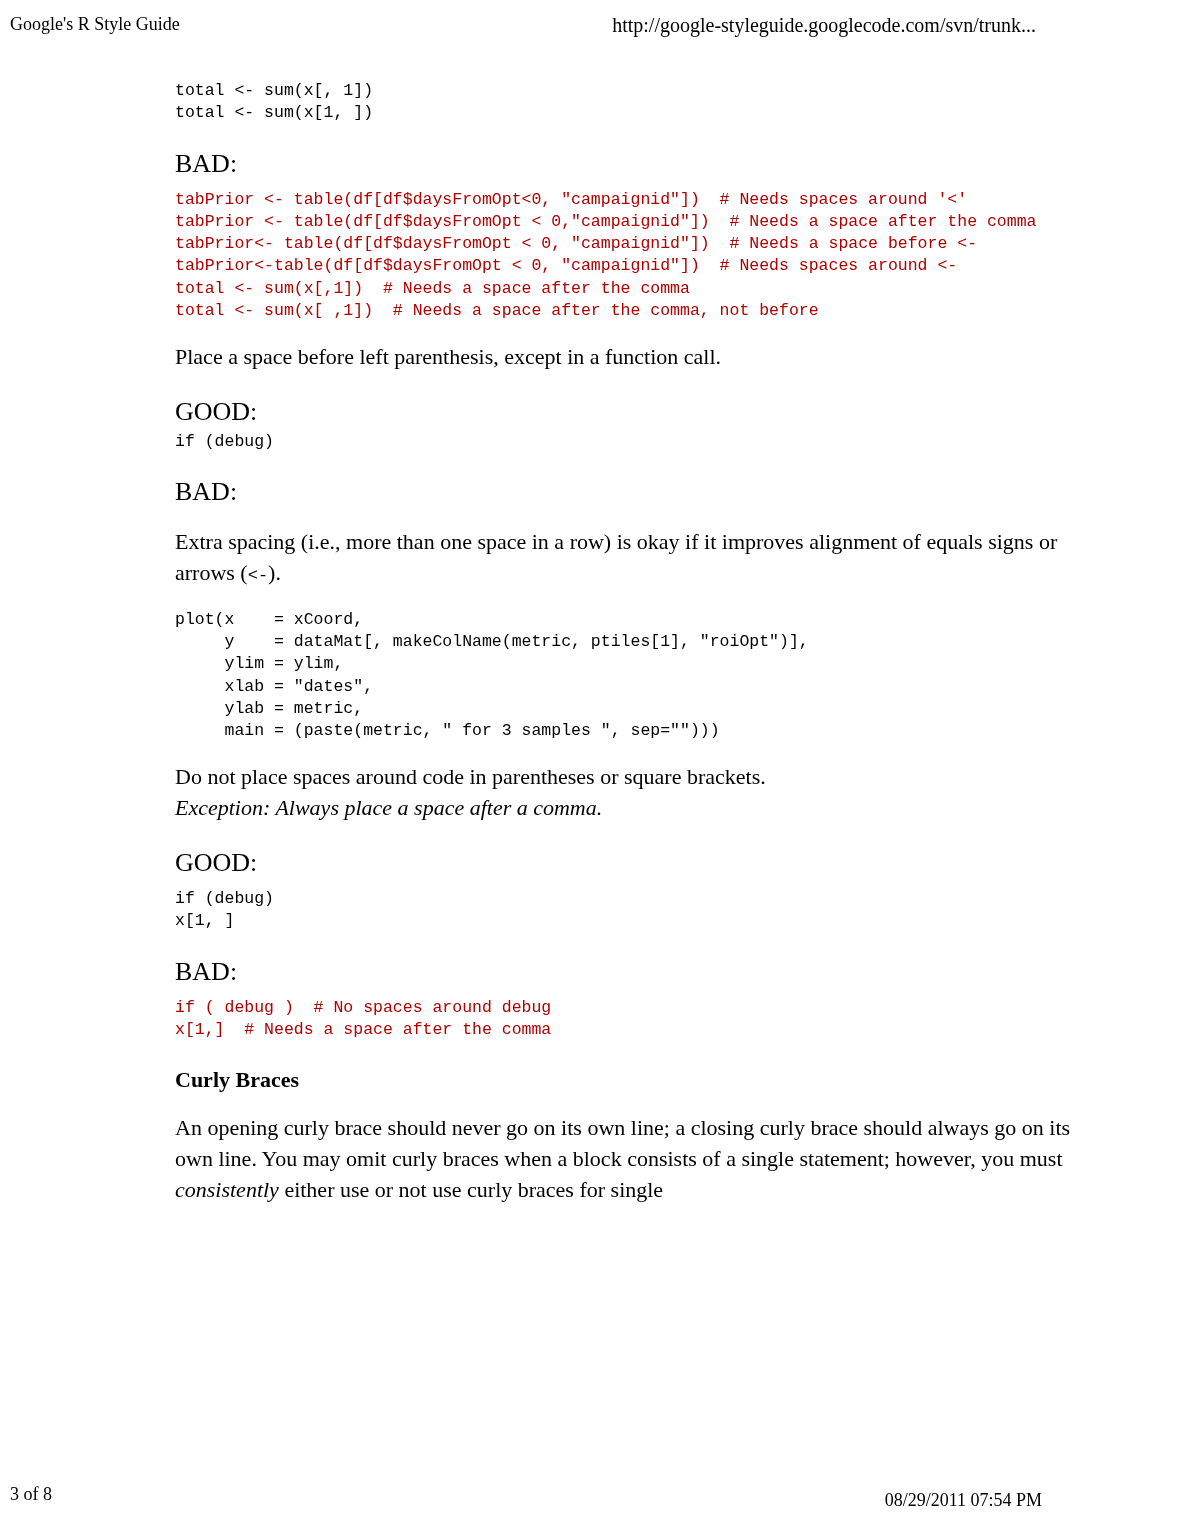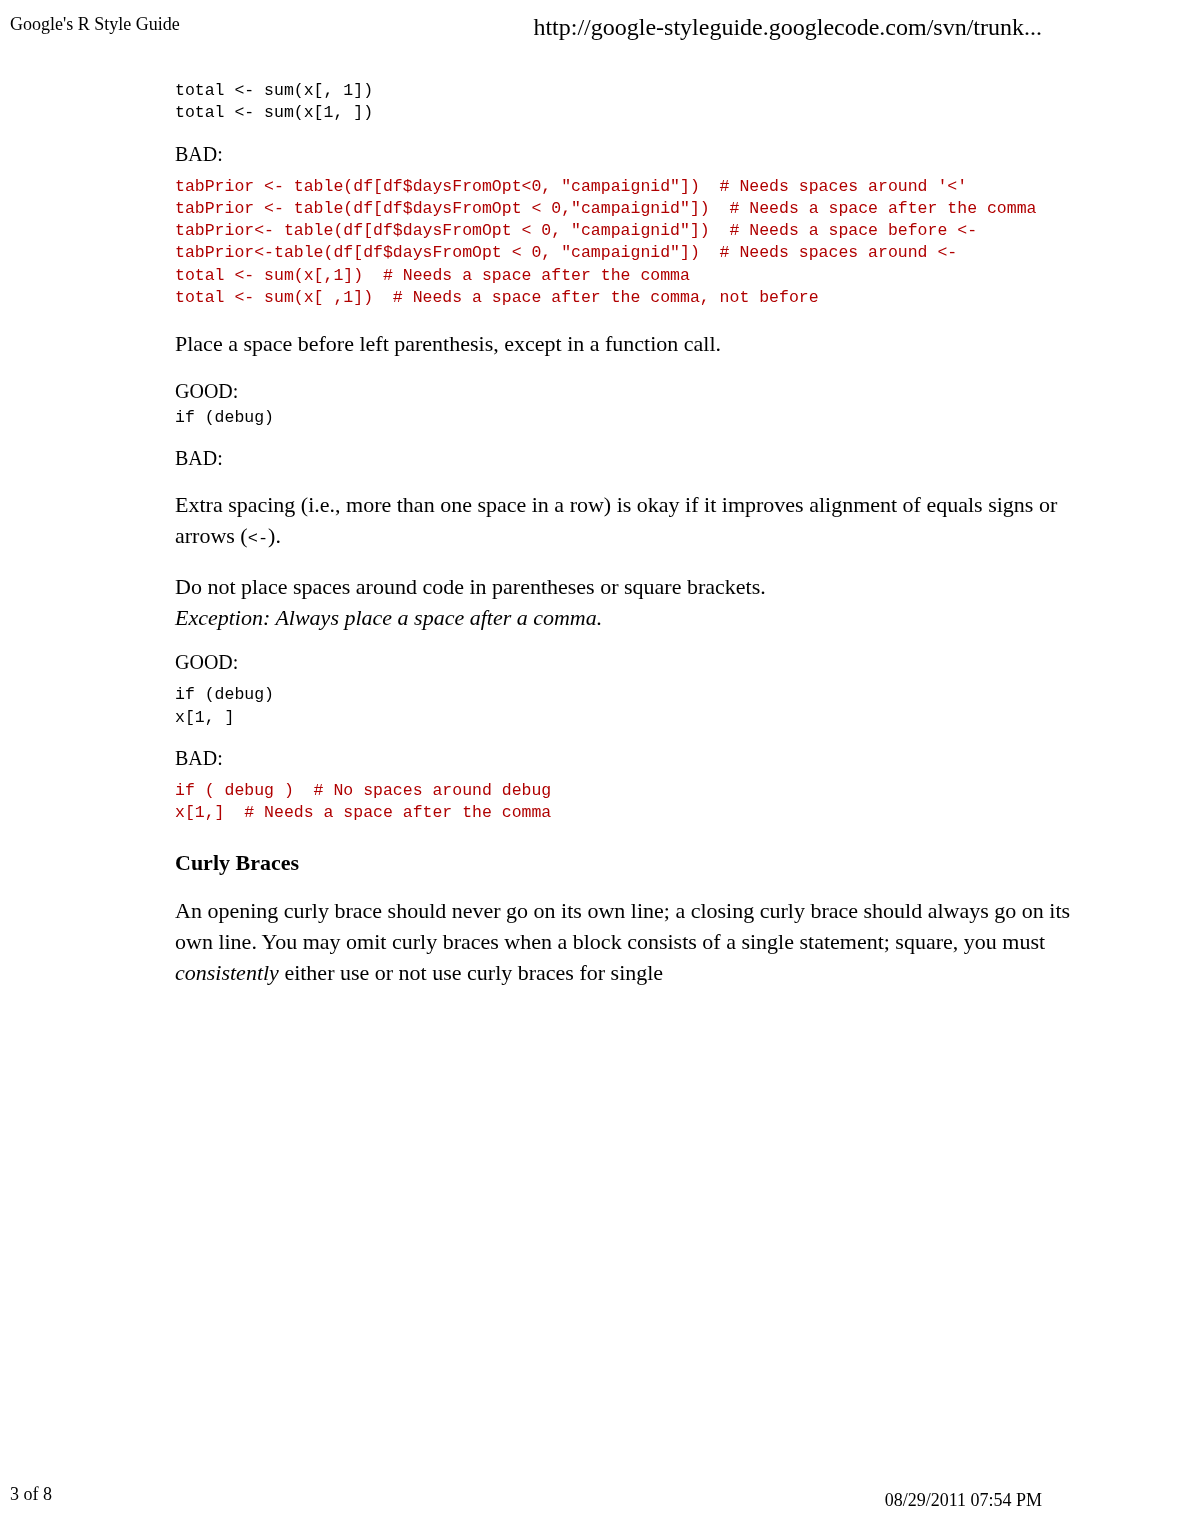--- a/index.html
+++ b/index.html
@@ -17,22 +17,22 @@
   }
   .header-left {
     position: absolute;
     top: 14px;
     left: 10px;
     font-size: 18px;
   }
   .header-right {
     position: absolute;
     top: 14px;
-    right: 10px;
-    font-size: 24px;
+    right: 16px;
+    font-size: 20px;
   }
   .footer-left {
     position: absolute;
     bottom: 14px;
     left: 10px;
     font-size: 18px;
   }
   .footer-right {
     position: absolute;
     bottom: 8px;
@@ -49,22 +49,22 @@
     font-family: "Courier New", monospace;
     font-size: 16.5px;
     white-space: pre;
     line-height: 1.35;
     margin: 10px 0;
   }
   .code-bad {
     color: #b00000;
   }
   .label-good, .label-bad {
-    font-size: 20px;
-    margin-top: 18px;
+    font-size: 26px;
+    margin-top: 24px;
     margin-bottom: 4px;
   }
   .para {
     font-size: 22px;
     line-height: 1.4;
     margin: 20px 0;
   }
   .para .code-inline {
     font-family: "Courier New", monospace;
     font-size: 17px;
@@ -105,38 +105,44 @@
 
     <div class="label-good">GOOD:</div>
     <div class="code" style="margin-top:2px;">if (debug)</div>
 
     <div class="label-bad">BAD:</div>
 
     <div class="para">
       <span>Extra spacing (i.e., more than one space in a row) is okay if it improves alignment of equals signs or arrows (</span><span class="code-inline">&lt;-</span><span>).</span>
     </div>
 
+    <div class="code">plot(x    = xCoord,
+     y    = dataMat[, makeColName(metric, ptiles[1], "roiOpt")],
+     ylim = ylim,
+     xlab = "dates",
+     ylab = metric,
+     main = (paste(metric, " for 3 samples ", sep="")))</div>
 
     <div class="para" style="margin-bottom:6px;">
       <span>Do not place spaces around code in parentheses or square brackets.</span><br>
       <em>Exception: Always place a space after a comma.</em>
     </div>
 
     <div class="label-good">GOOD:</div>
     <div class="code">if (debug)
 x[1, ]</div>
 
     <div class="label-bad">BAD:</div>
     <div class="code code-bad">if ( debug )  # No spaces around debug
 x[1,]  # Needs a space after the comma</div>
 
     <h4 class="section">Curly Braces</h4>
 
     <div class="para">
-      <span>An opening curly brace should never go on its own line; a closing curly brace should always go on its own line. You may omit curly braces when a block consists of a single statement; square, you must </span><em>consistently</em><span> either use or not use curly braces for single</span>
+      <span>An opening curly brace should never go on its own line; a closing curly brace should always go on its own line. You may omit curly braces when a block consists of a single statement; however, you must </span><em>consistently</em><span> either use or not use curly braces for single</span>
     </div>
 
   </div>
 
   <div class="footer-left">3 of 8</div>
   <div class="footer-right">08/29/2011 07:54 PM</div>
 
 </div>
 
 </body></html>

